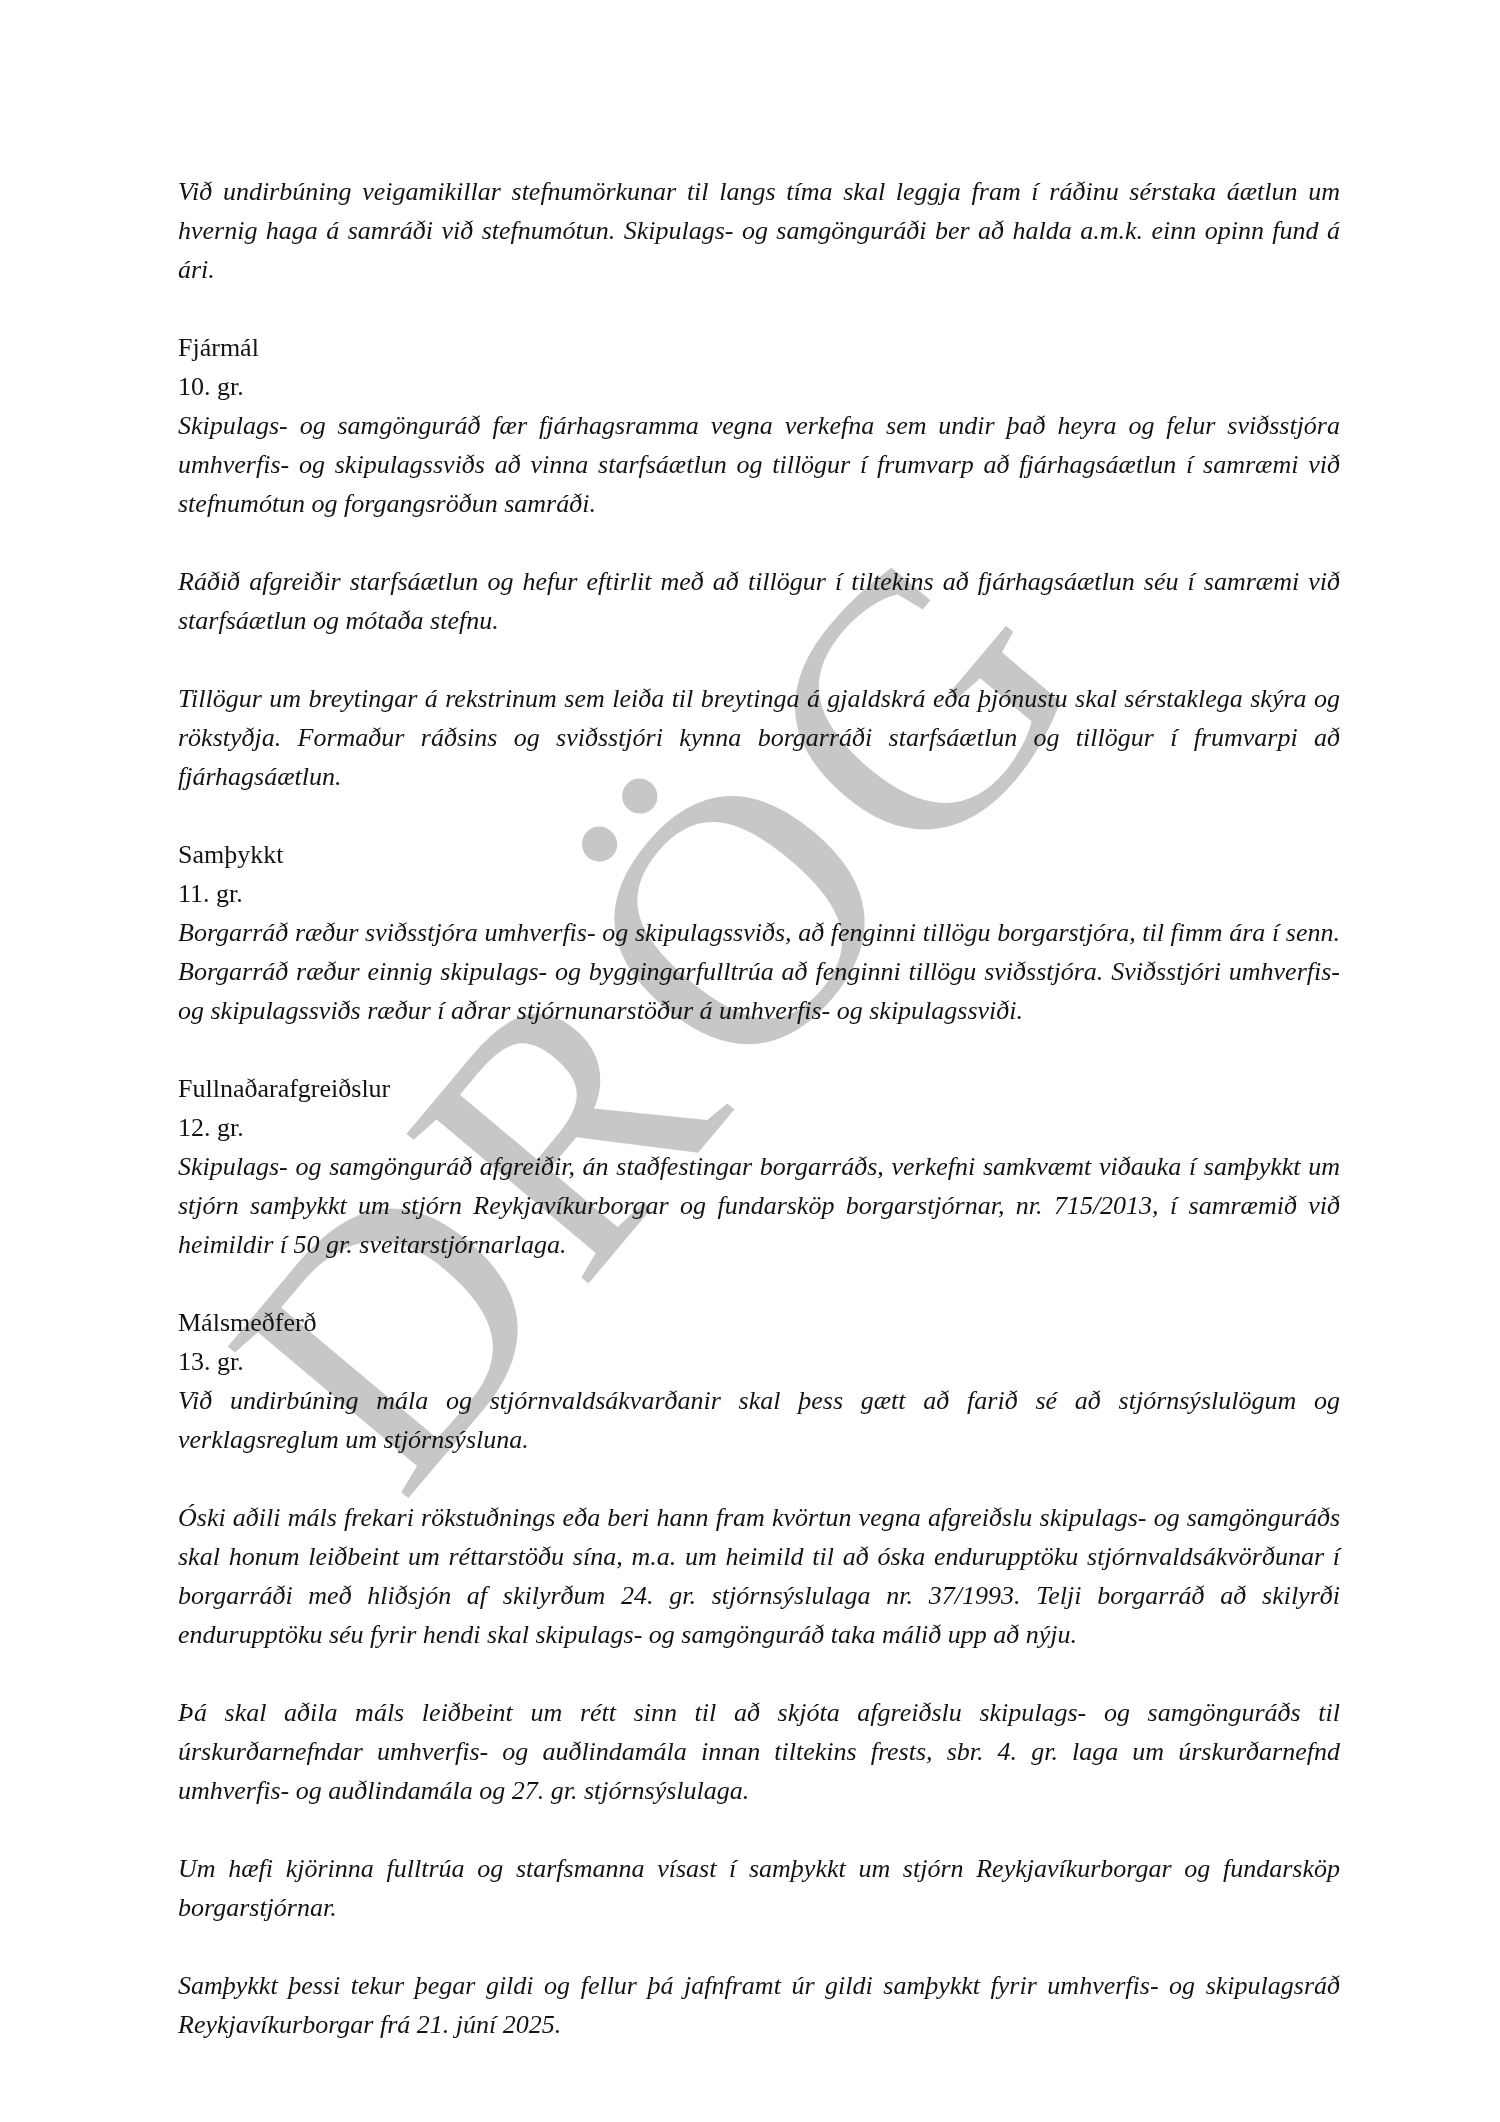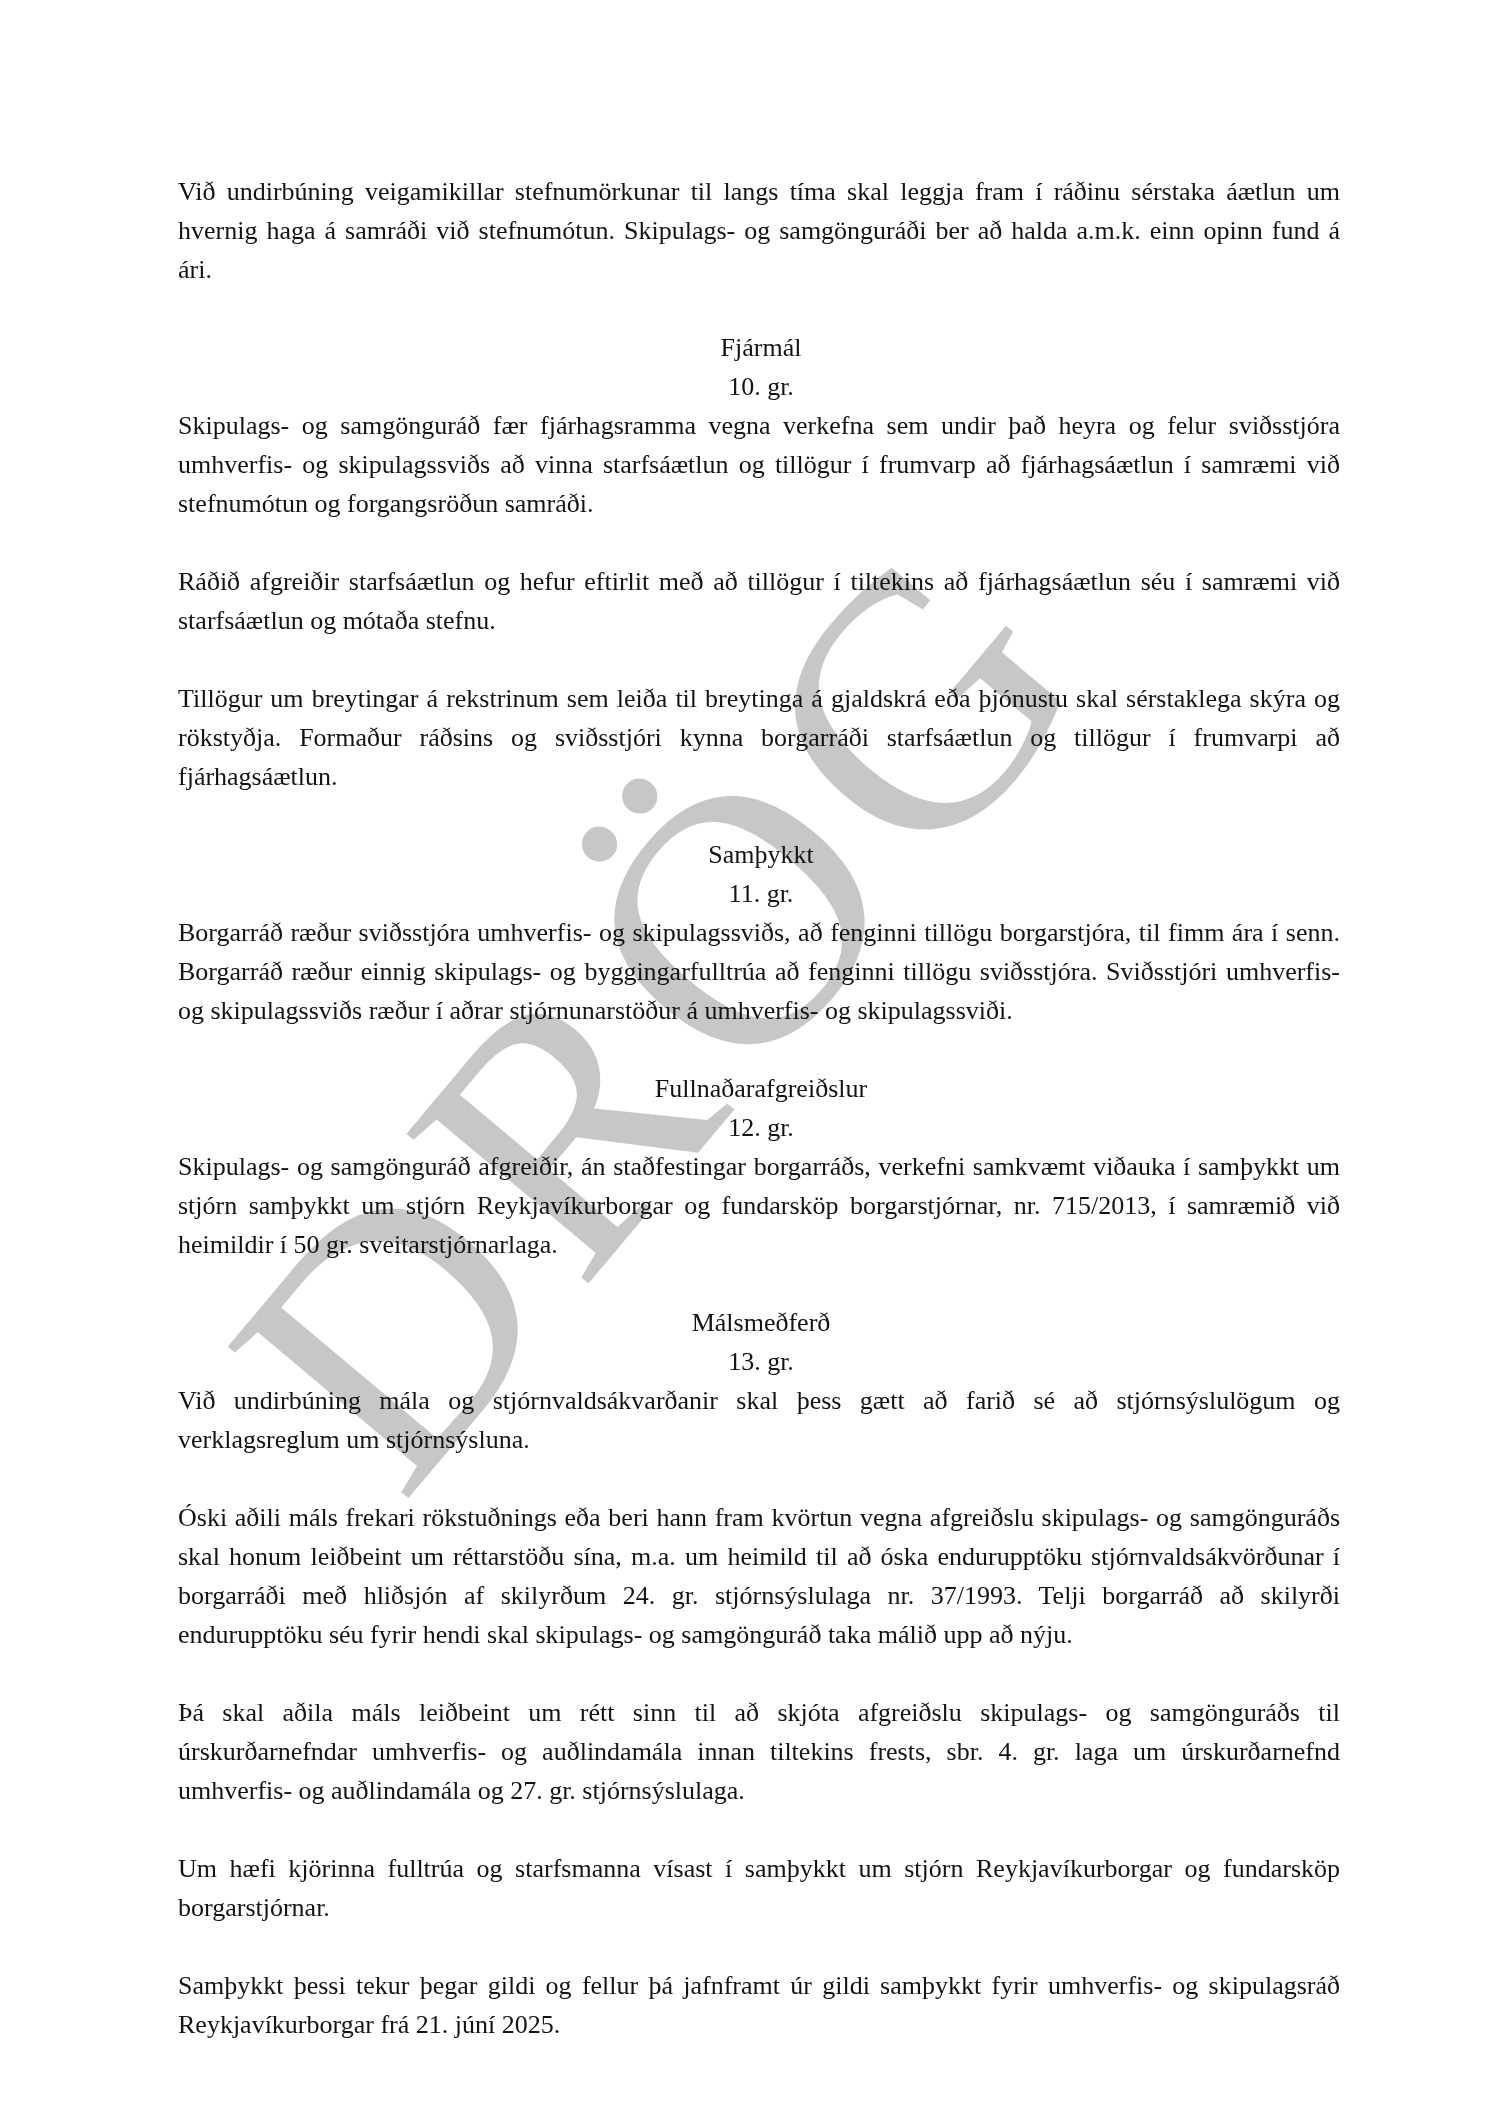--- a/index.html
+++ b/index.html
@@ -35,27 +35,28 @@
     position: relative;
     z-index: 1;
     padding: 172px 156px 0 178px;
     font-size: 26px;
     line-height: 39px;
   }
   .para {
     margin: 0 4px 39px 0;
     text-align: justify;
     text-justify: inter-word;
+    font-style: italic;
   }
   .para.last {
     margin-bottom: 0;
   }
   .head {
     margin: 0;
-    text-align: center;
+    text-align: left;
   }
 </style>
 </head>
 <body>
 
 <div class="page">
 
   <div class="watermark">DRÖG</div>
 
   <div class="doc">

